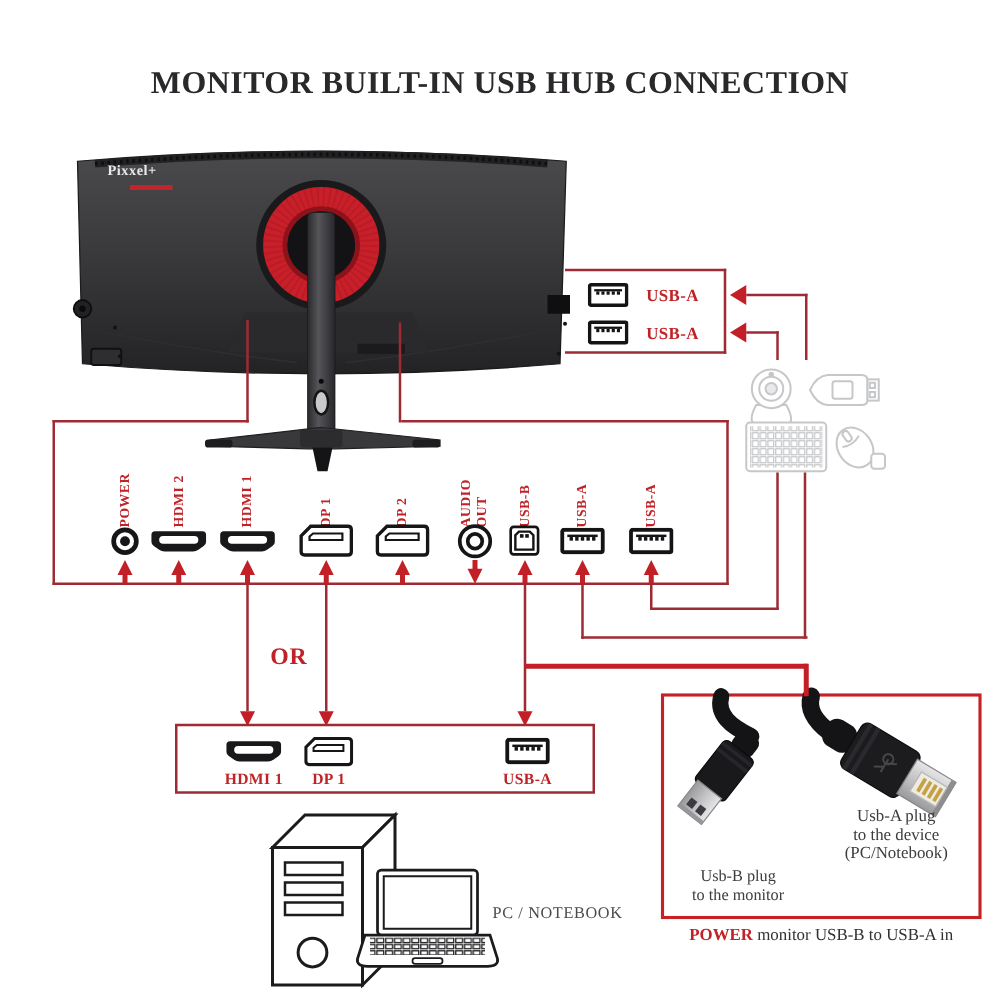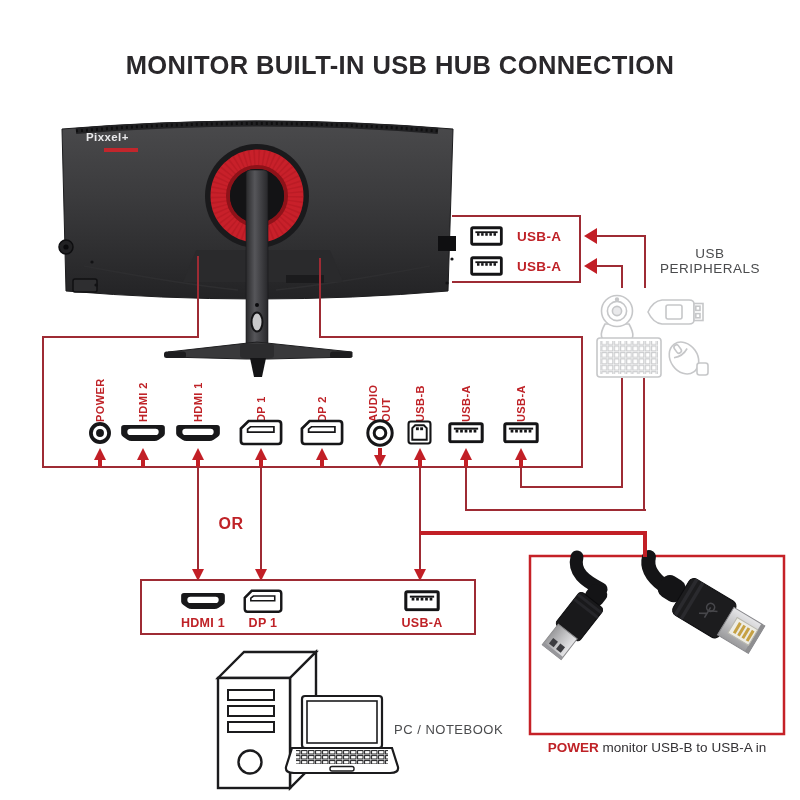--- a/index.html
+++ b/index.html
@@ -1,17 +1,17 @@
 <!DOCTYPE html>
 <html><head>
 <meta charset="utf-8">
 <style>
   html,body{margin:0;padding:0;background:#fff;}
   #canvas{position:relative;width:800px;height:800px;background:#fff;overflow:hidden;
-          font-family:Liberation Sans, sans-serif;}
+          font-family:Liberation Serif, serif;}
   #canvas *{box-sizing:border-box;}
   :root{--ar:#c21f26;--ln:#9e2b34;--lbl:#bf2227;}
   #deco{position:absolute;left:0;top:0;width:800px;height:800px;}
 
   .title{position:absolute;left:0;top:51px;width:800px;text-align:center;
          font-size:25.5px;font-weight:bold;letter-spacing:.4px;color:#2a282b;}
 
   .brand{position:absolute;left:86px;top:131px;font-size:11.5px;font-weight:bold;
          letter-spacing:.4px;color:#e9e9eb;}
   .brand-bar{position:absolute;left:104px;top:148px;width:34px;height:3.5px;background:#c2262c;}
@@ -25,21 +25,21 @@
   .ah.down{border-left:6.5px solid transparent;border-right:6.5px solid transparent;border-top:12px solid var(--ar);}
   .ah.left{border-top:8px solid transparent;border-bottom:8px solid transparent;border-right:13px solid var(--ar);}
 
   .vlabel{position:absolute;width:72px;height:30px;transform:rotate(-90deg);
           display:flex;align-items:center;font-size:11px;line-height:13px;font-weight:bold;
           color:var(--lbl);letter-spacing:.4px;white-space:pre-line;}
   .pico{position:absolute;}
   .plabel{position:absolute;text-align:center;font-size:12.5px;font-weight:bold;color:var(--lbl);letter-spacing:.3px;}
   .hublabel{position:absolute;font-size:13.5px;font-weight:bold;color:var(--lbl);letter-spacing:.3px;}
   .or{position:absolute;left:206px;top:515px;width:50px;text-align:center;
-      font-size:16px;font-weight:bold;color:var(--lbl);letter-spacing:.5px;}
+      font-size:19px;font-weight:bold;color:var(--lbl);letter-spacing:.5px;}
 
   .graytext{position:absolute;color:#4a4b4d;letter-spacing:.5px;}
   .cap{position:absolute;text-align:center;font-size:13px;line-height:14.5px;color:#3c3d3f;white-space:pre-line;}
 
   .footnote{position:absolute;left:513px;top:740px;width:288px;text-align:center;
             font-size:13.5px;line-height:15.2px;color:#333134;}
   .footnote .must{color:var(--lbl);font-weight:bold;}
   .footnote .fn3{font-size:11.5px;font-style:italic;margin-top:1px;}
 </style>
 </head>
@@ -271,22 +271,20 @@
 
   <svg class="pico" style="left:470px;top:226px;width:33px;height:20px;">
       <use href="#i-usba"></use>
     </svg>
   <div class="hublabel" style="left:517px;top:229px;">USB-A</div>
   <svg class="pico" style="left:470px;top:256px;width:33px;height:20px;">
       <use href="#i-usba"></use>
     </svg>
   <div class="hublabel" style="left:517px;top:259px;">USB-A</div>
 
-  <div class="graytext" style="left:640px;top:247px;width:140px;text-align:center;font-size:13.5px;line-height:14.5px;white-space:pre-line;">USB
-PERIPHERALS</div>
 
   <div class="vlabel" style="left:64px;top:371px;">POWER</div>
   <div class="vlabel" style="left:107px;top:371px;">HDMI 2</div>
   <div class="vlabel" style="left:162px;top:371px;">HDMI 1</div>
   <div class="vlabel" style="left:225px;top:371px;">DP 1</div>
   <div class="vlabel" style="left:286px;top:371px;">DP 2</div>
   <div class="vlabel" style="left:344px;top:371px;">AUDIO
 OUT</div>
   <div class="vlabel" style="left:384px;top:371px;">USB-B</div>
   <div class="vlabel" style="left:430px;top:371px;">USB-A</div>
@@ -349,18 +347,23 @@
       <use href="#i-dp"></use>
     </svg>
   <div class="plabel" style="left:223px;top:616px;width:80px;">DP 1</div>
   <svg class="pico" style="left:404px;top:590px;width:36px;height:21.6px;">
       <use href="#i-usba"></use>
     </svg>
   <div class="plabel" style="left:382px;top:616px;width:80px;">USB-A</div>
 
   <div class="graytext" style="left:394px;top:722px;font-size:13px;">PC / NOTEBOOK</div>
 
+  <div class="cap" style="left:528px;top:694px;width:125px;">Usb-B plug
+to the monitor</div>
+  <div class="cap" style="left:652px;top:646px;width:130px;font-size:13.5px;">Usb-A plug
+to the device
+(PC/Notebook)</div>
 
   <div class="footnote">
     <div><span class="must">POWER</span><span> monitor USB-B to USB-A in</span></div>
   </div>
 
 </div>
 
 </body></html>

